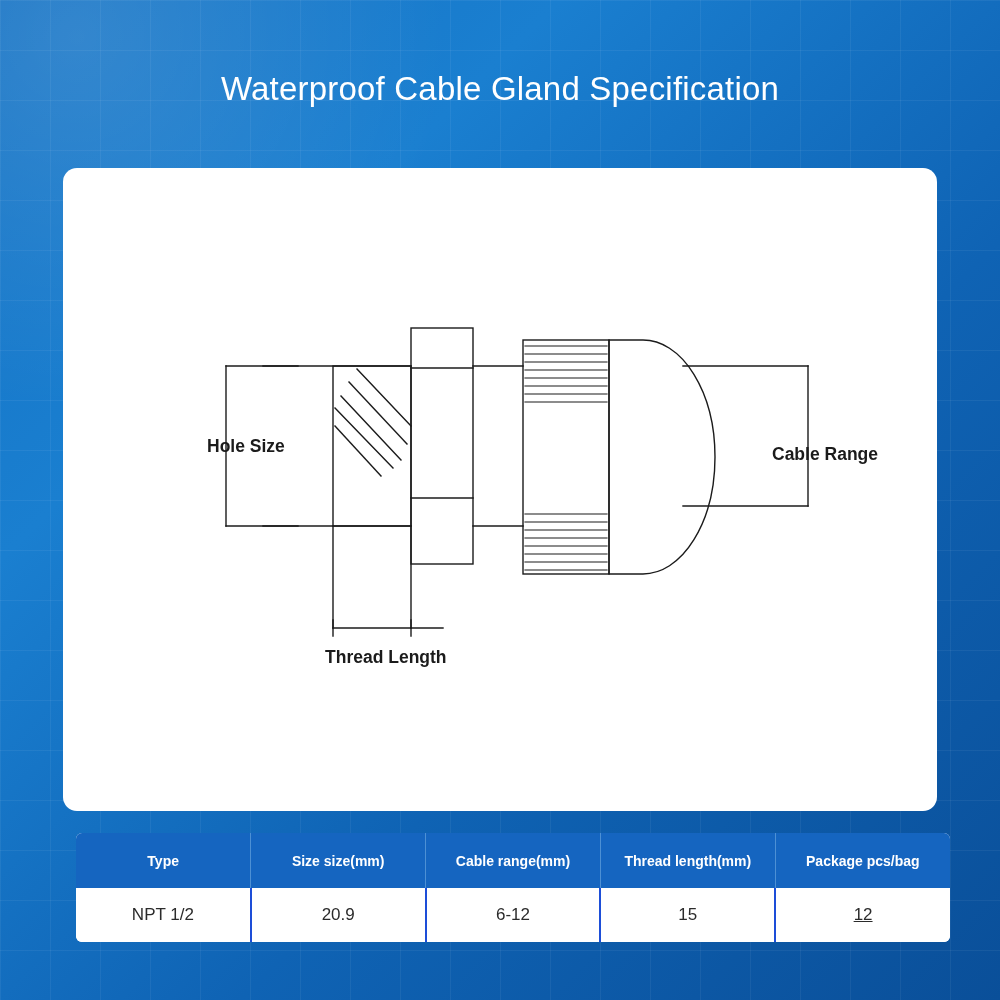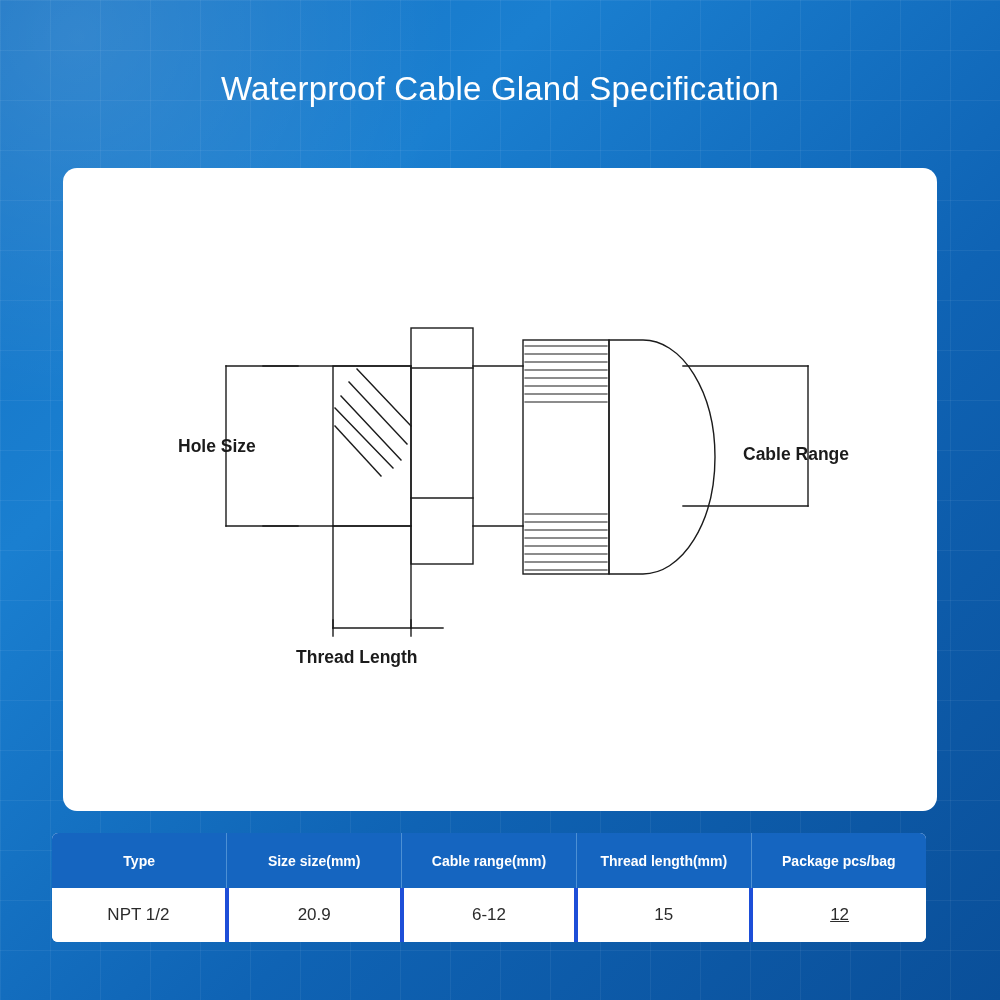--- a/index.html
+++ b/index.html
@@ -72,29 +72,30 @@
     left: 0;
     top: 0;
   }
 
   .lbl {
     position: absolute;
     color: #1b1b1b;
     font-size: 17.5px;
     font-weight: bold;
     white-space: nowrap;
+    margin-left: 29px;
   }
   #lbl-hole { left: 115px; top: 268px; }
   #lbl-cable { left: 680px; top: 276px; }
   #lbl-thread { left: 233px; top: 479px; text-align: right; }
 
   
   #spec-table {
     position: absolute;
-    left: 52px;
+    left: 76px;
     top: 833px;
     width: 874px;
     border-collapse: collapse;
     z-index: 3;
     table-layout: fixed;
     border-radius: 6px;
     overflow: hidden;
     background: #ffffff;
   }
   #spec-table thead th {
@@ -108,21 +109,21 @@
     vertical-align: middle;
   }
   #spec-table thead th:last-child { border-right: none; }
   #spec-table tbody td {
     background: #ffffff;
     color: #2b2b2b;
     font-size: 17px;
     height: 52px;
     text-align: center;
     vertical-align: middle;
-    border-right: 4px solid #1d4ed8;
+    border-right: 2px solid #1d4ed8;
   }
   #spec-table tbody td:last-child { border-right: none; text-decoration: underline; }
 </style>
 </head>
 <body>
 
 <div id="page">
 
   <div id="title">Waterproof Cable Gland Specification</div>
 

